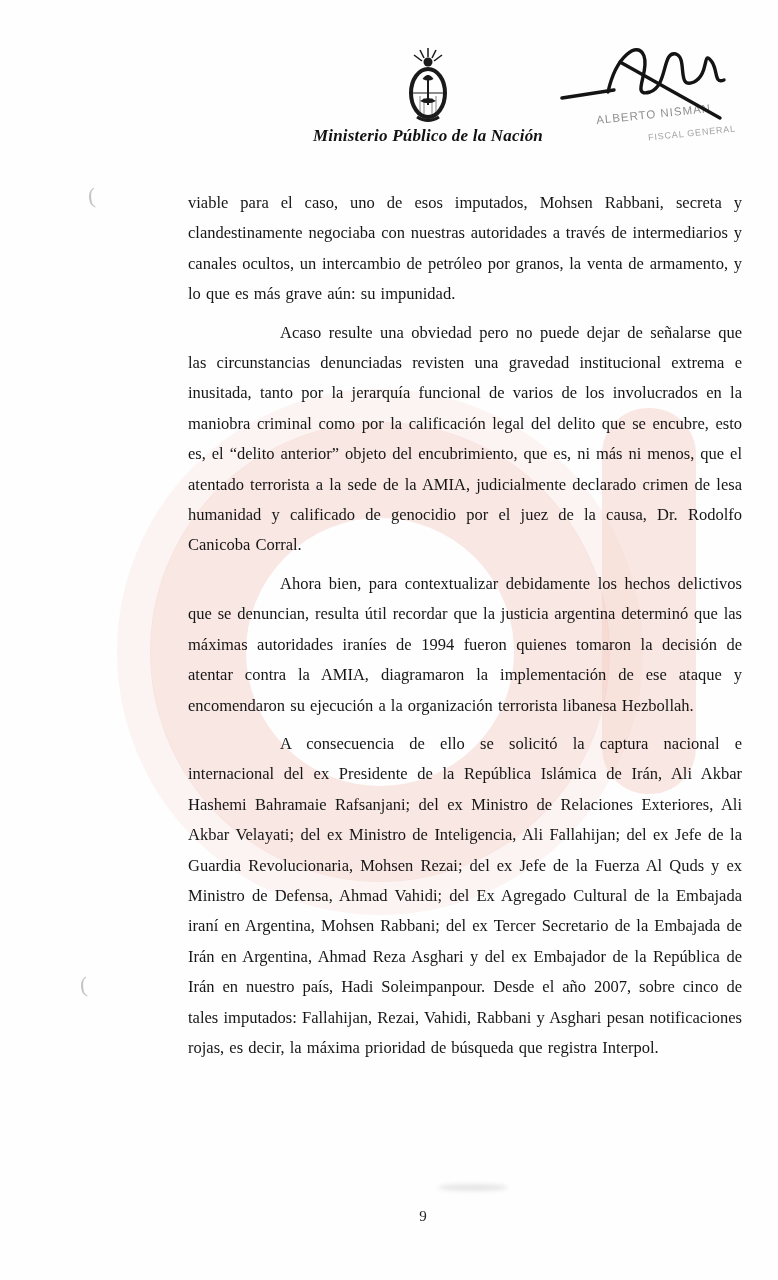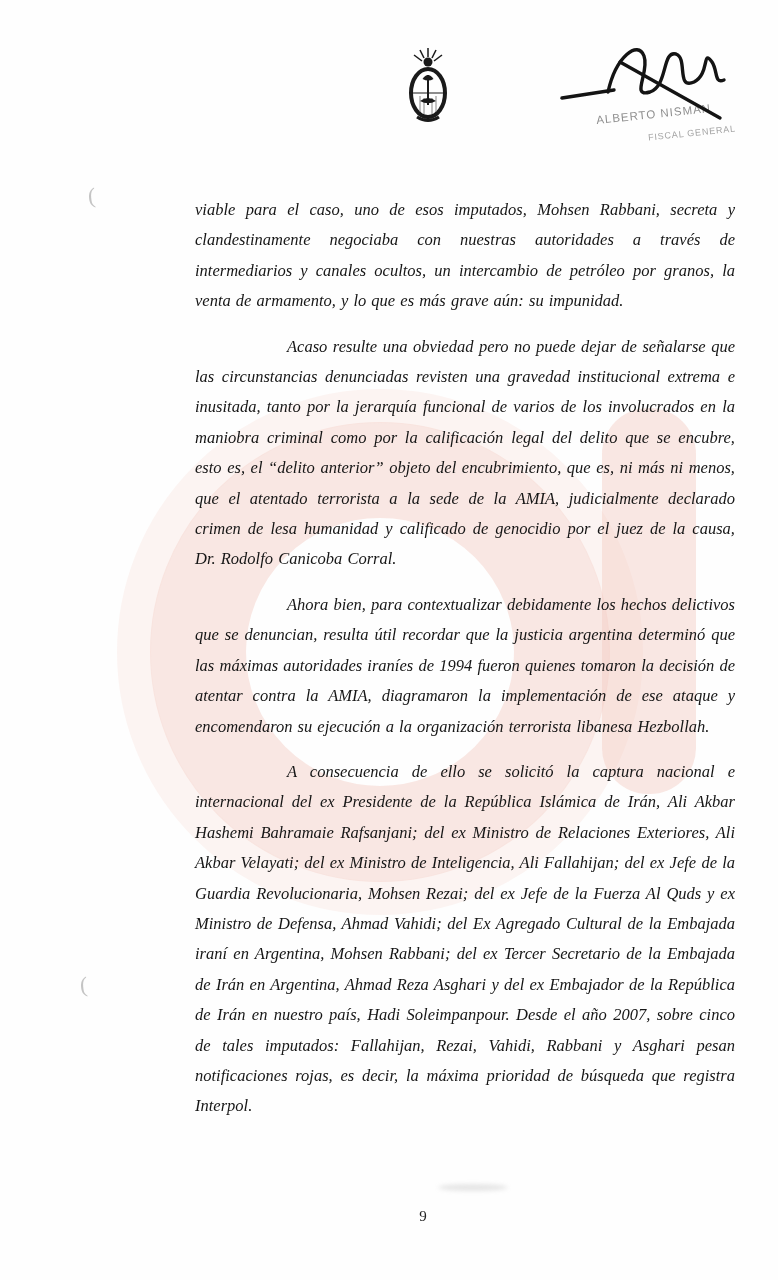--- a/index.html
+++ b/index.html
@@ -86,24 +86,23 @@
     left: 180px;
     top: 180px;
     width: 570px;
     z-index: 1;
     font-size: 16.5px;
     line-height: 30.4px;
     text-align: justify;
     color: #161616;
   }
   .body-text p {
-    margin: 15px;
+    margin: 8px;
     text-indent: 92px;
     word-spacing: 1px;
-    font-style: italic;
   }
   .body-text p.no-indent { text-indent: 0; }
 
   
   .page-number {
     position: absolute;
     left: 0;
     top: 1208px;
     width: 846px; 
     text-align: center;
@@ -164,20 +163,21 @@
         <line x1="28" y1="50" x2="28" y2="66"></line>
         <line x1="36" y1="50" x2="36" y2="66"></line>
         <line x1="40" y1="48" x2="40" y2="64"></line>
       </g>
       <line x1="32" y1="27" x2="32" y2="57" stroke="#1a1a1a" stroke-width="2"></line>
       <path d="M26.5 31 Q32 23 37.5 31 Q32.5 34 26.5 31" fill="#1a1a1a"></path>
       <path d="M24 53 Q32 47 40 53 Q32 57.5 24 53" fill="#1a1a1a"></path>
       <path d="M21 69 Q32 76 43 69" fill="none" stroke="#1a1a1a" stroke-width="3"></path>
     </svg>
   </div>
+  <div class="ministry-title">Ministerio Público de la Nación</div>
 
   <svg class="signature-svg" width="180" height="110" viewBox="0 0 180 110">
     <g fill="none" stroke="#141414" stroke-width="3.4" stroke-linecap="round" stroke-linejoin="round">
       <path d="M4 62 L56 54"></path>
       <path d="M50 56 C58 20 80 4 86 20 C92 36 72 62 92 56 C110 50 104 14 118 18 C130 22 118 54 136 46 C152 38 144 12 154 26 C160 35 156 48 166 44"></path>
       <path d="M62 26 L162 82"></path>
     </g>
   </svg>
   <div class="stamp-name">ALBERTO NISMAN</div>
   <div class="stamp-title">FISCAL GENERAL</div>

